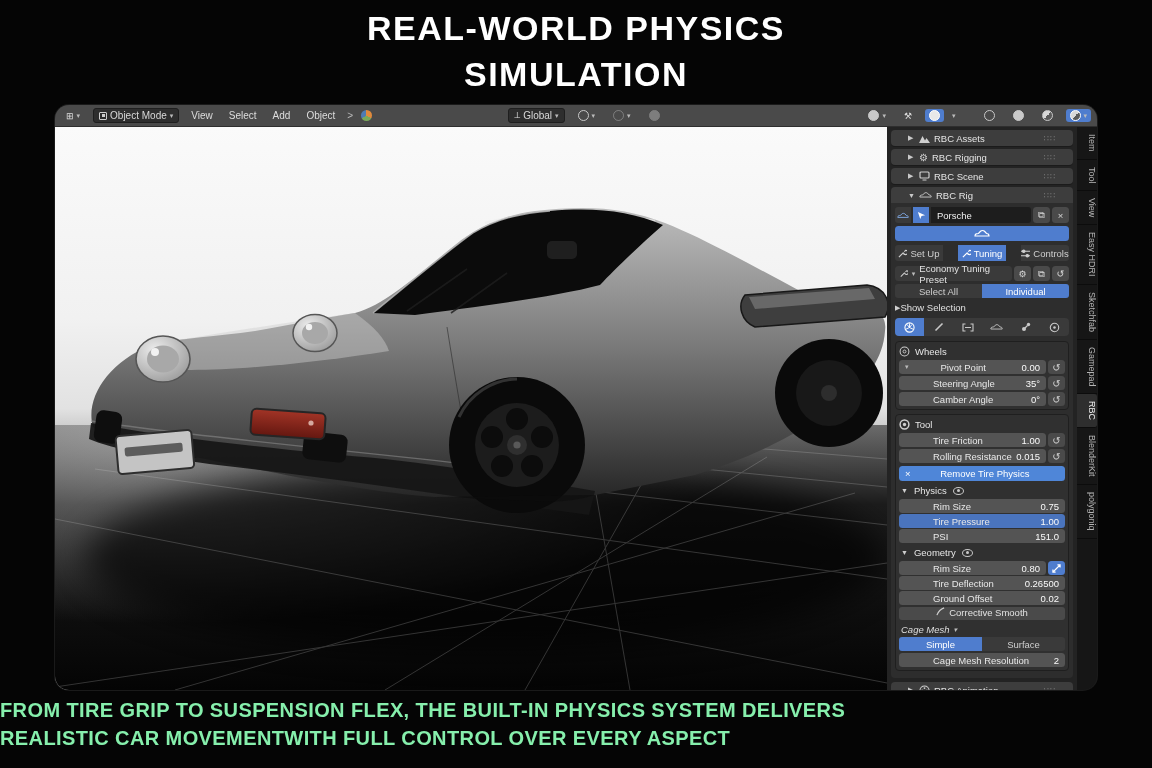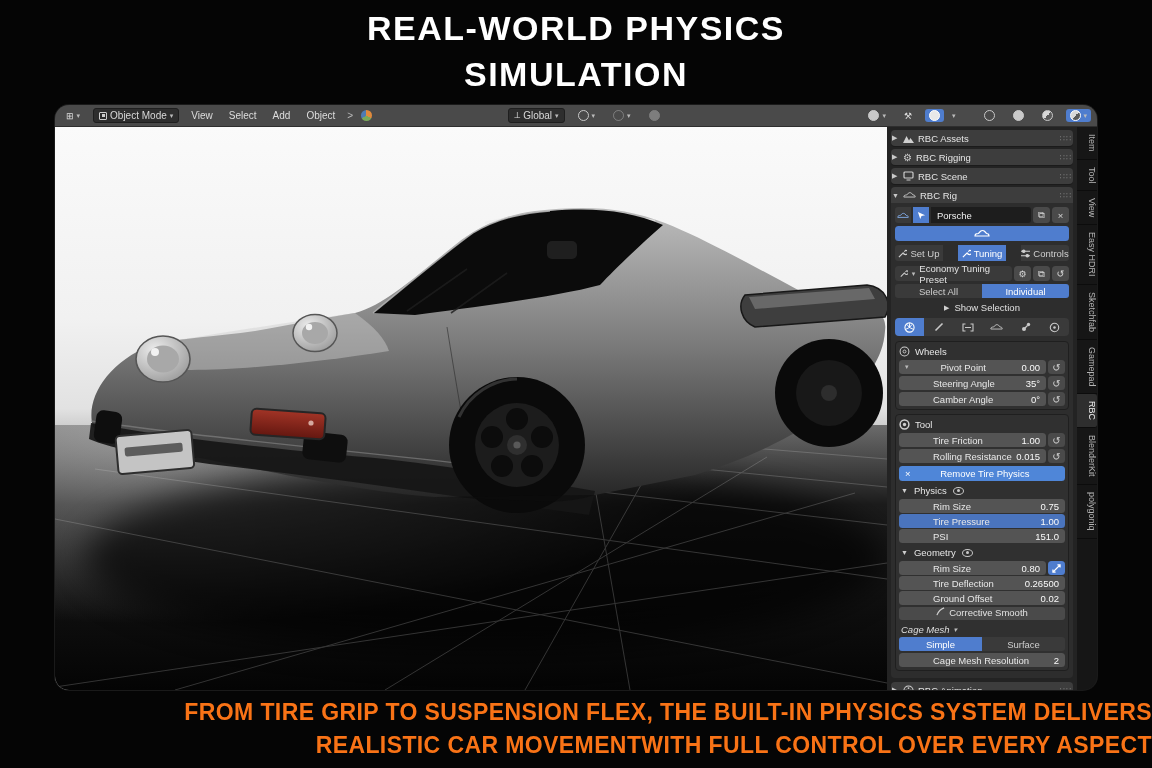--- a/index.html
+++ b/index.html
@@ -2,22 +2,22 @@
 <html><head>
 <meta charset="utf-8">
 <style>
   * { margin:0; padding:0; box-sizing:border-box; }
   html,body { width:1152px; height:768px; background:#050505; overflow:hidden;
     font-family:"Liberation Sans", sans-serif; }
 
   
   .page-title { position:absolute; top:6px; left:0; width:1152px; text-align:center;
     color:#fff; font-weight:bold; font-size:34px; letter-spacing:1.5px; line-height:1.35; }
-  .page-caption { position:absolute; top:696px; left:0; width:1152px; text-align:right;
-    color:#f97316; font-weight:bold; font-size:23px; letter-spacing:.4px; line-height:1.42; }
+  .page-caption { position:absolute; top:696px; left:0; width:1152px; text-align:left;
+    color:#86efac; font-weight:bold; font-size:20px; letter-spacing:.4px; line-height:1.42; }
 
   
   .app-window { position:absolute; left:55px; top:105px; width:1042px; height:585px;
     border-radius:14px; overflow:hidden; background:#232323; box-shadow:0 0 0 1px #1a1a1a; }
   .vp-header { height:22px; background:#4a4a4a; display:flex; align-items:center;
     padding:0 6px; gap:8px; font-size:10px; color:#d8d8d8; border-bottom:1px solid #2e2e2e; }
   .hbtn { display:flex; align-items:center; gap:3px; padding:1px 5px; border-radius:3px; }
   .hbtn.dark { background:#2e2e2e; border:1px solid #1f1f1f; }
   .menu-item { padding:0 4px; color:#ddd; }
   .chev { font-size:7px; color:#bbb; }
@@ -37,21 +37,21 @@
 
   
   .viewport { position:relative; width:832px; height:563px; overflow:hidden;
     background:linear-gradient(180deg,#fafafa 0%,#f1f1f1 34%,#e2e2e2 50%,#cfcfcf 53%); }
   .viewport svg { position:absolute; inset:0; }
 
   
   .npanel { width:190px; height:563px; background:#232323; padding:3px 4px 0 4px;
     font-size:9.5px; color:#d9d9d9; overflow:hidden; }
   .sect { background:#3d3d3d; border-radius:4px; height:16px; display:flex; align-items:center;
-    gap:4px; padding:0 1px; margin-bottom:3px; color:#e4e4e4; box-shadow:0 1px 0 #1b1b1b; }
+    gap:4px; padding:0 17px; margin-bottom:3px; color:#e4e4e4; box-shadow:0 1px 0 #1b1b1b; }
   .sect .arrow { font-size:7px; color:#c9c9c9; width:7px; }
   .sect .grip { margin-left:auto; color:#8a8a8a; font-size:8px; letter-spacing:1px; }
   .sect svg, .subhead svg { flex:0 0 auto; }
   .rig-body { background:#2d2d2d; border-radius:0 0 4px 4px; margin:-3px 0 3px 0;
     padding:4px 4px 5px 4px; }
 
   .rowline { display:flex; gap:2px; margin-bottom:2px; }
   .prow { flex:1; background:#545454; border-radius:3.5px; height:14px; display:flex;
     align-items:center; padding:0 6px; color:#e8e8e8; }
   .prow .plabel { flex:1; white-space:nowrap;margin-left:28px; }
@@ -79,21 +79,21 @@
   .tab3:last-child{ border-radius:0 3px 3px 0; }
   .tab3.active { background:#4f7dce; color:#fff; }
   .preset-row { display:flex; gap:2px; height:15px; margin-bottom:3px; }
   .preset-main { flex:1; background:#3a3a3a; border-radius:3.5px; display:flex; align-items:center;
     gap:4px; padding:0 5px; color:#e2e2e2; }
   .seg2 { display:flex; height:14px; margin-bottom:3px; }
   .seg2 > div { flex:1; background:#3a3a3a; display:flex; align-items:center; justify-content:center; color:#cfcfcf; }
   .seg2 > div:first-child { border-radius:3px 0 0 3px; }
   .seg2 > div:last-child { border-radius:0 3px 3px 0; }
   .seg2 .active { background:#4f7dce; color:#fff; }
-  .show-sel { display:flex; align-items:center; justify-content:center; gap:5px; height:13px;
+  .show-sel { display:flex; align-items:center; justify-content:flex-start; height:13px;
     color:#e0e0e0; margin-bottom:4px; }
   .icontabs { display:flex; height:18px; background:#3a3a3a; border-radius:4px; overflow:hidden;
     margin-bottom:5px; }
   .icontab { flex:1; display:flex; align-items:center; justify-content:center; color:#c9c9c9; }
   .icontab.active { background:#4f7dce; color:#fff; }
   .groupbox { border:1px solid #1f1f1f; border-radius:4px; background:#303030;
     padding:3px 3px 3px 3px; margin-bottom:4px; }
   .grouptitle { display:flex; align-items:center; gap:5px; height:13px; color:#e6e6e6; margin-bottom:2px; }
   .subhead { display:flex; align-items:center; gap:6px; height:13px; color:#e6e6e6; margin:3px 0 2px 2px; }
   .subhead .tri { font-size:7px; color:#cfcfcf; }

